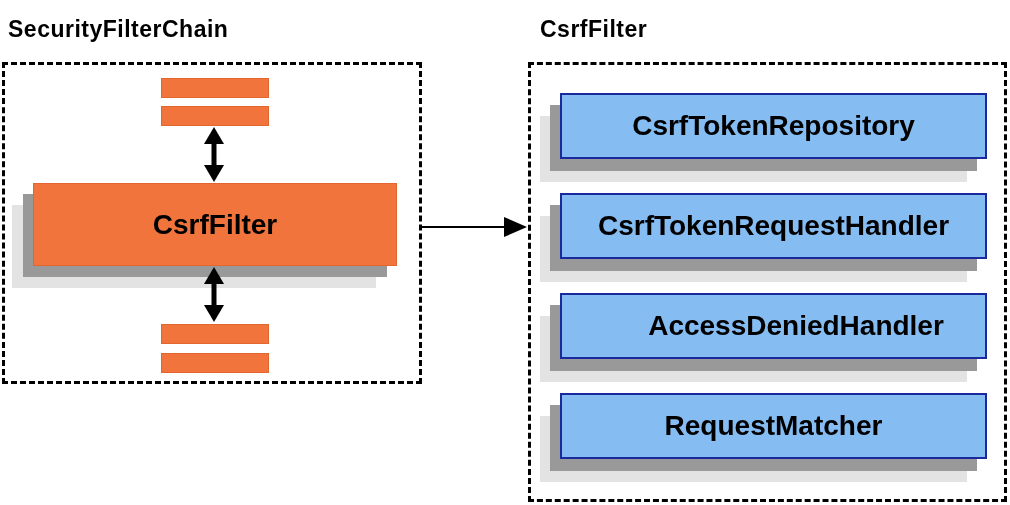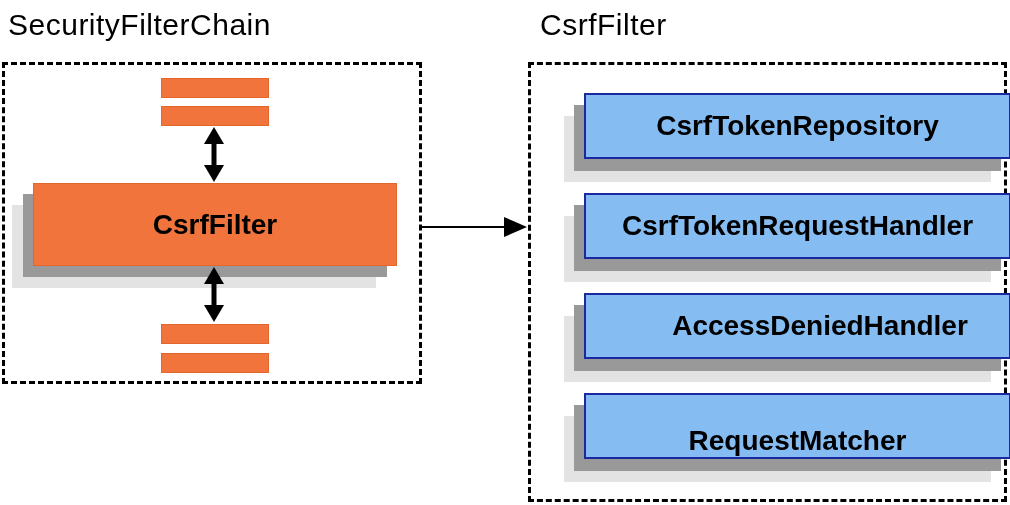--- a/index.html
+++ b/index.html
@@ -1,23 +1,23 @@
 <!DOCTYPE html>
 <html style="--orange: #F0743C; --orange-border: #E2662D; --blue-fill: #85BCF2; --blue-border: #1A2A9C; --shadow-dark: #999999; --shadow-light: #E3E3E3; --dashed-border: #000000; --text: #000000;"><head>
 <meta charset="utf-8">
 <style>
   * { margin: 0; padding: 0; box-sizing: border-box; }
   html, body { width: 1010px; height: 505px; background: #ffffff; overflow: hidden; }
   body { font-family: "Liberation Sans", sans-serif; position: relative; color: #000; }
 
   .panel-title {
     position: absolute;
-    top: 8px;
-    font-size: 30px;
-    font-weight: normal;
+    top: 16px;
+    font-size: 23px;
+    font-weight: bold;
     letter-spacing: 0.5px;
     white-space: nowrap;
   }
   #left-title  { left: 8px; }
   #right-title { left: 540px; }
 
   .dashed-box {
     position: absolute;
     border: 3px dashed #000;
     background: transparent;
@@ -79,26 +79,25 @@
     height: 66px;
     background: var(--blue-fill, #85BCF2);
     border: 2px solid var(--blue-border, #1A2A9C);
     box-shadow: -10px 12px 0 var(--shadow-dark, #999999),
                 -20px 23px 0 var(--shadow-light, #E3E3E3);
     display: flex;
     align-items: center;
     justify-content: center;
     font-size: 28px;
     font-weight: bold;
-    margin-left: 24px;
   }
   #component-0 { top: 28px; }
   #component-1 { top: 128px; justify-content: center; }
   #component-2 { top: 228px; padding-left: 45px; }
-  #component-3 { top: 328px; align-items: flex-end; }
+  #component-3 { top: 328px; }
 </style>
 </head>
 <body>
 
 <div class="panel-title" id="left-title">SecurityFilterChain</div>
 
 <div class="panel-title" id="right-title">CsrfFilter</div>
 
 <div class="dashed-box" id="left-dashed">
 

